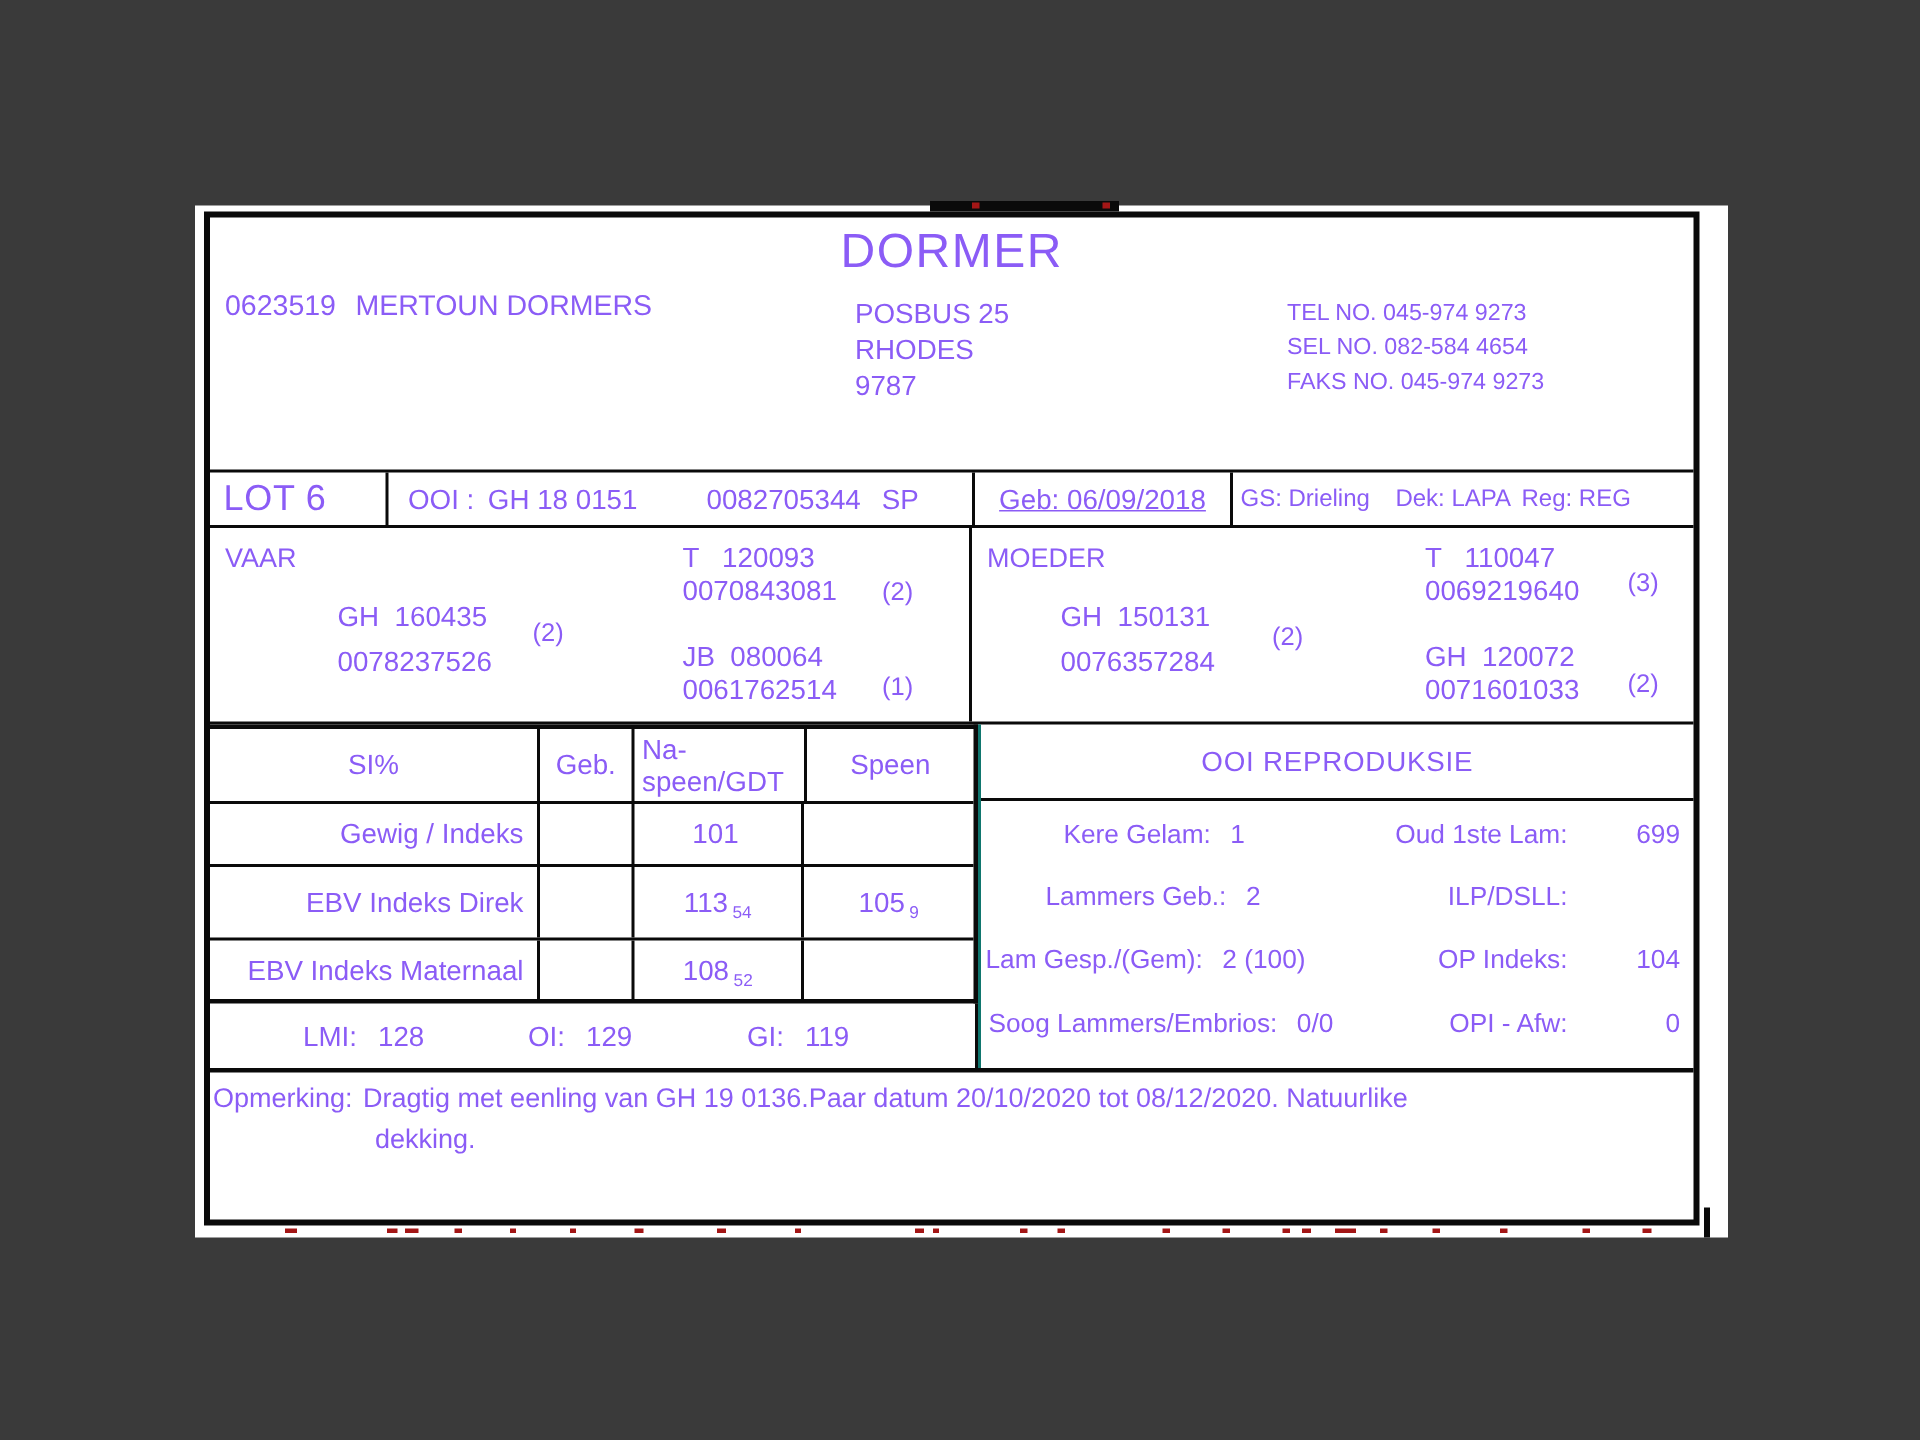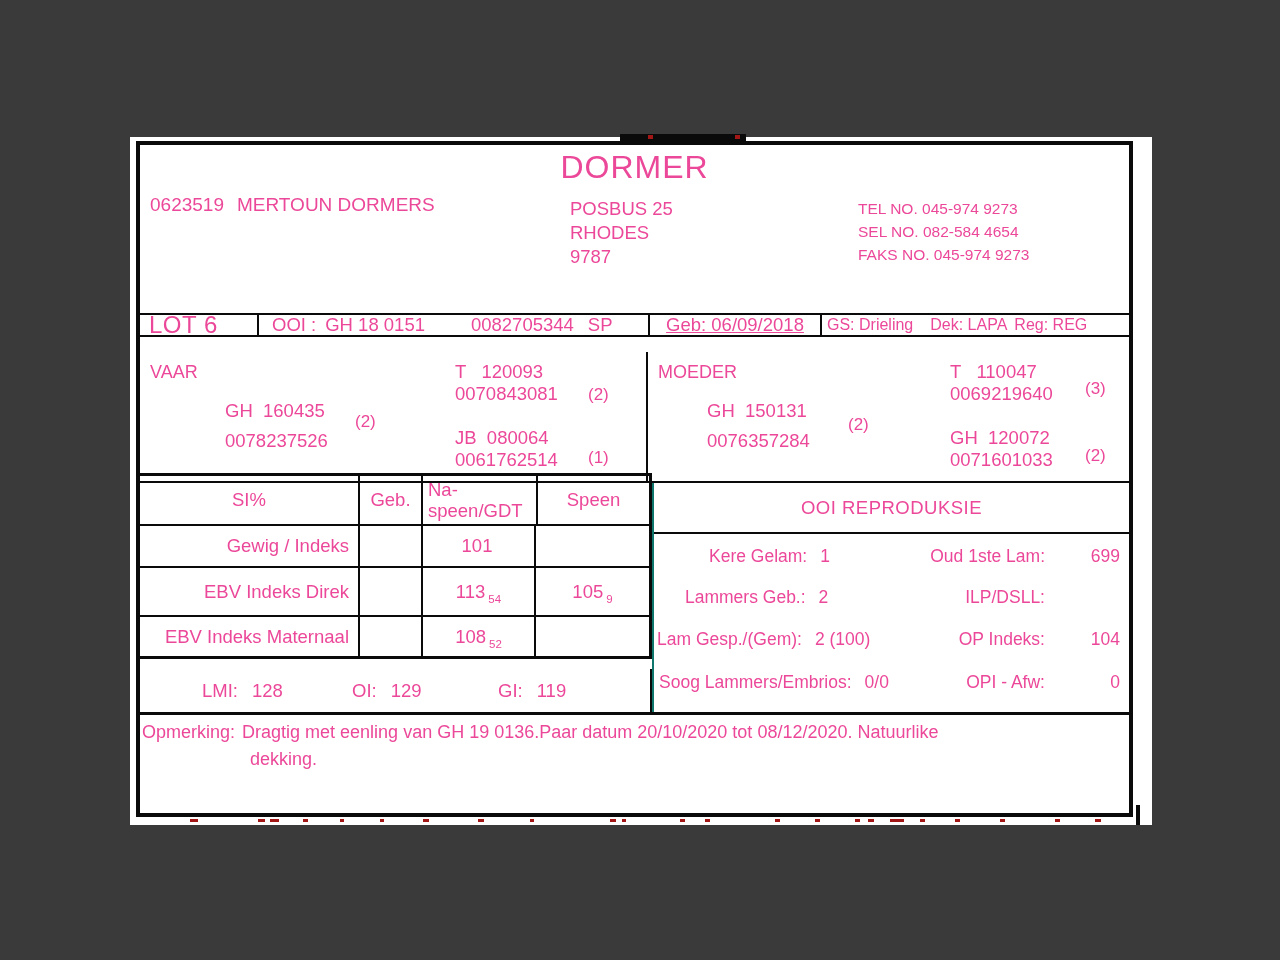--- a/index.html
+++ b/index.html
@@ -1,36 +1,36 @@
 <!DOCTYPE html>
 <html><head>
 <meta charset="utf-8">
 <style>
   html,body{margin:0;padding:0;background:#3a3a3a;}
   #screen{position:relative;width:1280px;height:960px;background:#3a3a3a;overflow:hidden;
-          font-family:"Liberation Sans","DejaVu Sans",sans-serif;color:#ec4899;}
+          font-family:"Liberation Sans","DejaVu Sans",sans-serif;color:#8b5cf6;}
   .page{position:absolute;left:130px;top:137px;width:1022px;height:688px;background:#ffffff;}
   
   .top-bar{position:absolute;left:490px;top:-3px;width:126px;height:7px;background:#0a0a0a;}
   .tick{position:absolute;top:-2px;height:4px;background:#a31616;z-index:3;}
   .bottom-strip{position:absolute;left:0;top:681px;width:1022px;height:7px;}
   .red-mark{position:absolute;top:1px;height:3px;background:#a31616;}
   .corner-tick{position:absolute;left:1006px;top:668px;width:4px;height:20px;background:#0a0a0a;}
   
   .frame{position:absolute;left:6px;top:4px;width:997px;height:676px;border:4px solid #0a0a0a;box-sizing:border-box;}
   .frame > div{position:absolute;}
   
   .sec-header{left:0;top:0;width:989px;height:168px;}
   .title{position:absolute;left:0;top:4px;width:100%;text-align:center;font-size:32px;letter-spacing:1px;}
   .breeder{position:absolute;left:10px;top:49px;font-size:19px;}
   .breeder .bn{margin-left:13px;}
   .address{position:absolute;left:430px;top:52px;font-size:18.5px;line-height:24px;}
   .contacts{position:absolute;left:718px;top:52px;font-size:15.5px;line-height:23px;}
   
-  .lot-row{left:0;top:168px;width:989px;height:24px;border-top:2px solid #0a0a0a;border-bottom:2px solid #0a0a0a;box-sizing:border-box;}
+  .lot-row{left:0;top:168px;width:989px;height:39px;border-top:2px solid #0a0a0a;border-bottom:2px solid #0a0a0a;box-sizing:border-box;}
   .cell{position:absolute;top:0;bottom:0;display:flex;align-items:center;box-sizing:border-box;}
   .lot-cell{left:0;width:117px;padding-left:9px;font-size:24px;letter-spacing:0.5px;}
   .ooi-cell{left:117px;width:391px;border-left:2px solid #0a0a0a;padding-left:13px;font-size:18.5px;}
   .ooi-cell .oid{margin-left:9px;}
   .ooi-cell .oreg{margin-left:46px;}
   .ooi-cell .oflag{margin-left:14px;}
   .geb-cell{left:508px;width:172px;border-left:2px solid #0a0a0a;justify-content:center;font-size:18.5px;text-decoration:underline;}
   .gs-cell{left:680px;width:309px;border-left:2px solid #0a0a0a;padding-left:5px;font-size:16px;}
   .gs-cell .dek{margin-left:17px;}
   .gs-cell .reg{margin-left:7px;}
@@ -50,21 +50,21 @@
   .pg-bot{left:315px;top:75px;line-height:22px;}
   .moeder .pg-bot{left:300px;}
   .pcount{font-size:17px;}
   .main-count{left:215px;top:60px;}
   .moeder .main-count{left:198px;top:63px;}
   .top-count{left:448px;top:33px;}
   .moeder .top-count{left:435px;top:27px;}
   .bot-count{left:448px;top:96px;}
   .moeder .bot-count{left:435px;top:94px;}
   
-  .si-table{left:0;top:328px;width:512px;height:186px;border:3px solid #0a0a0a;border-left:none;box-sizing:border-box;display:flex;flex-direction:column;justify-content:flex-end;}
+  .si-table{left:0;top:338px;width:512px;height:186px;border:3px solid #0a0a0a;border-left:none;box-sizing:border-box;display:flex;flex-direction:column;justify-content:flex-end;}
   .si-row{display:flex;}
   .h-head{height:48px;}
   .h-r1{height:40px;border-top:2px solid #0a0a0a;}
   .h-r2{height:47px;border-top:2px solid #0a0a0a;}
   .h-r3{flex:1;border-top:2px solid #0a0a0a;}
   .c{box-sizing:border-box;display:flex;align-items:center;justify-content:center;font-size:18.5px;}
   .c0{width:218px;justify-content:flex-end;padding-right:9px;text-align:right;}
   .si-head .c0{justify-content:center;padding-right:0;}
   .c1{width:63px;border-left:2px solid #0a0a0a;}
   .c2{width:113px;border-left:2px solid #0a0a0a;}
@@ -79,21 +79,21 @@
   .pair-oi{left:212px;}
   .pair-gi{left:358px;}
   
   .repro-box{left:512px;top:338px;width:477px;height:229px;border-left:2px solid #0f766e;box-sizing:border-box;}
   .repro-title-row{height:49px;border-bottom:2px solid #0a0a0a;display:flex;align-items:center;justify-content:center;font-size:18.5px;letter-spacing:0.5px;}
   .repro-row{position:absolute;left:0;right:0;height:24px;font-size:17.5px;}
   .repro-row .lpair{position:absolute;white-space:nowrap;}
   .repro-row .lval{margin-left:13px;}
   .repro-row .rlab{position:absolute;right:84px;white-space:nowrap;}
   .repro-row .rval{position:absolute;right:9px;}
-  .rr0{top:63px;} .rr1{top:104px;} .rr2{top:146px;} .rr3{top:189px;}
+  .rr0{top:63px;} .rr1{top:104px;margin-left:12px;} .rr2{top:146px;} .rr3{top:189px;}
   
   .remark{left:0;top:567px;width:989px;height:79px;border-top:3px solid #0a0a0a;box-sizing:border-box;font-size:18px;}
   .rline1{position:absolute;left:2px;top:7px;white-space:nowrap;}
   .rline1 .rtext{margin-left:7px;}
   .rline2{position:absolute;left:110px;top:34px;}
 </style>
 </head>
 <body>
 
 <div id="screen">

